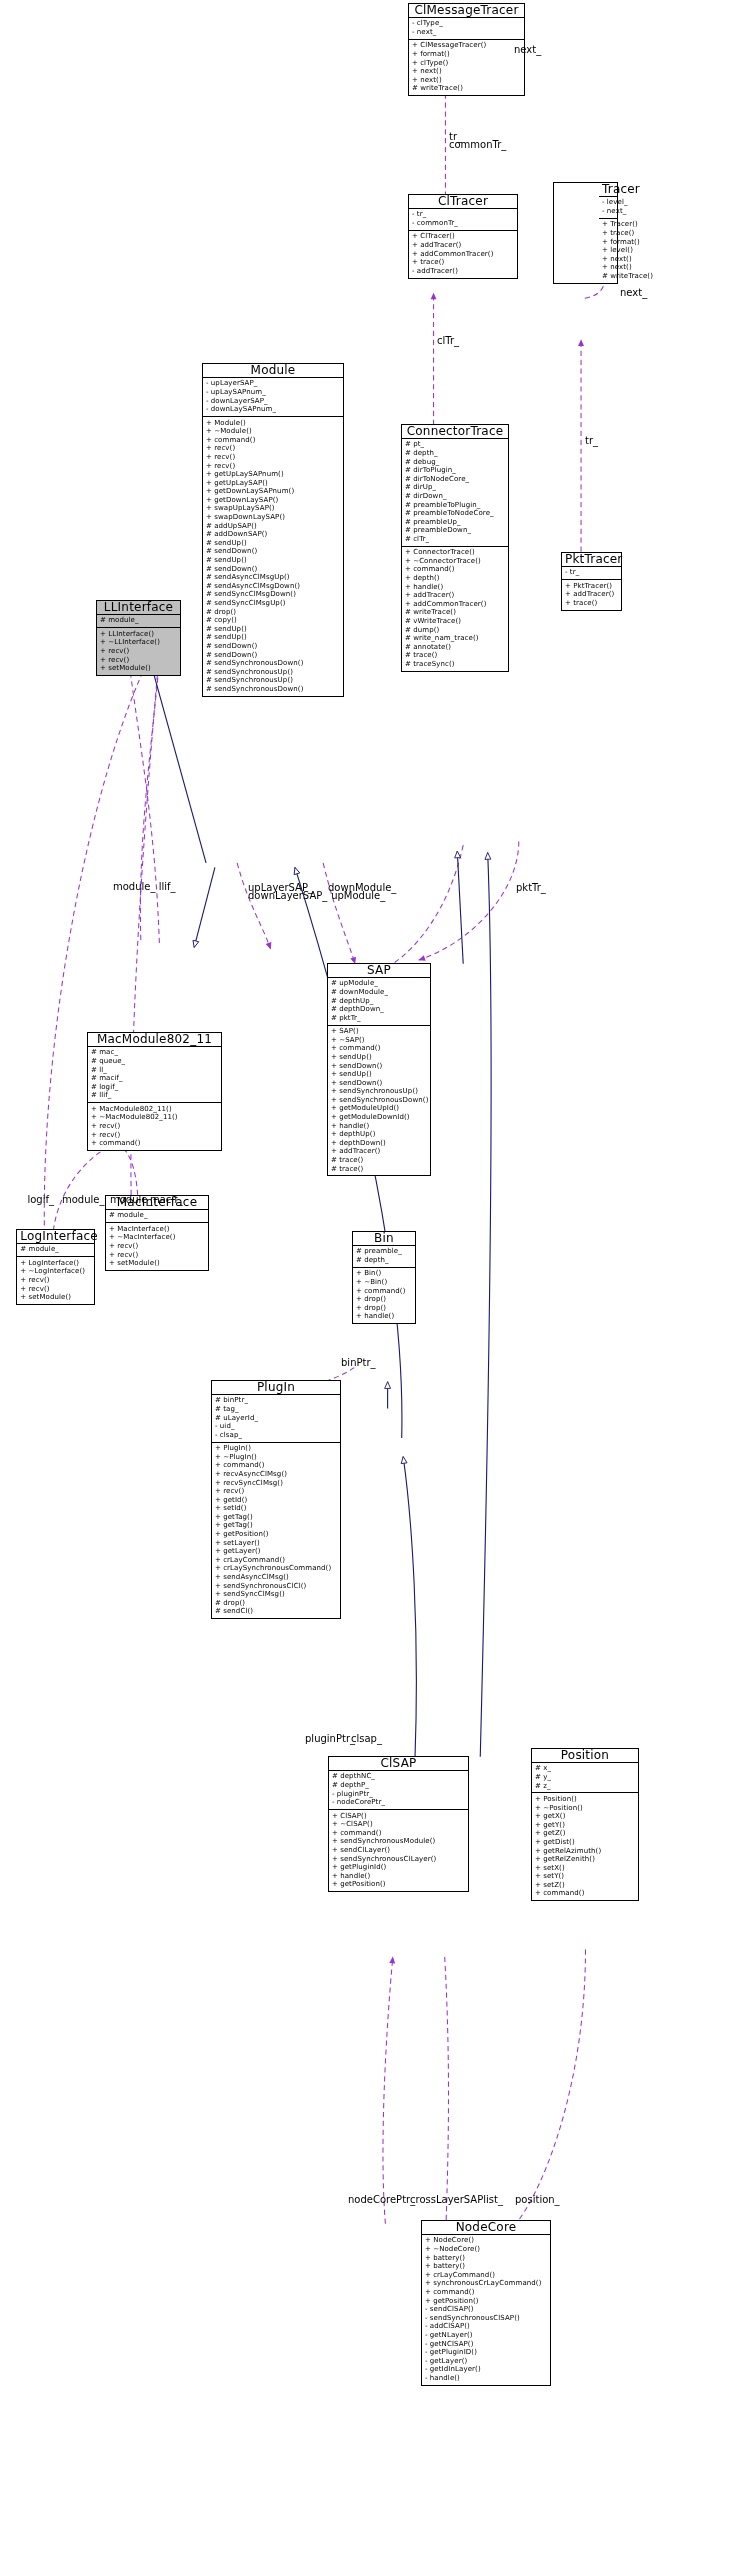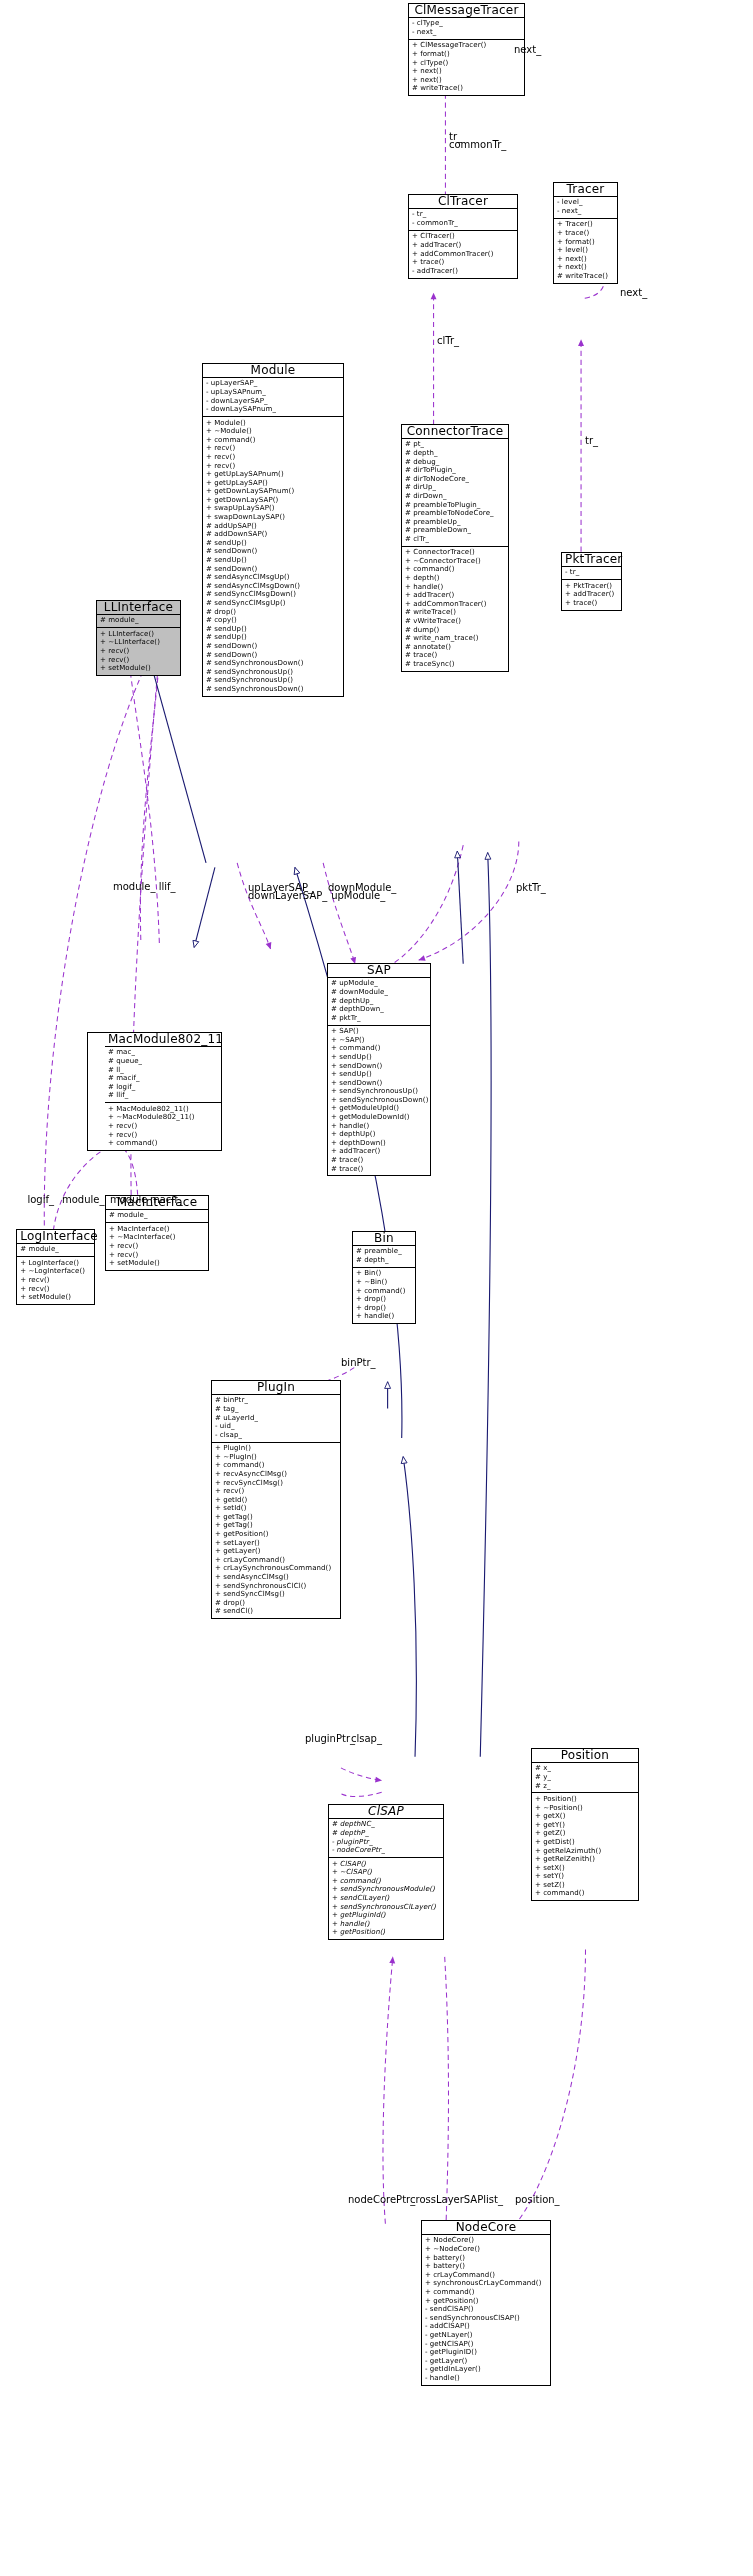--- a/index.html
+++ b/index.html
@@ -164,21 +164,21 @@
     </div>
     <div class="sect">
       <div class="row">+ ClTracer()</div>
       <div class="row">+ addTracer()</div>
       <div class="row">+ addCommonTracer()</div>
       <div class="row">+ trace()</div>
       <div class="row">- addTracer()</div>
     </div>
   </div>
 
-  <div class="uml" style="left:553px;top:182px;width:65px;">
+  <div class="uml" style="left:553px;top:182px;width:65px;padding-left:45px;">
     <div class="title">Tracer</div>
     <div class="sect">
       <div class="row">- level_</div>
       <div class="row">- next_</div>
     </div>
     <div class="sect">
       <div class="row">+ Tracer()</div>
       <div class="row">+ trace()</div>
       <div class="row">+ format()</div>
       <div class="row">+ level()</div>
@@ -315,21 +315,21 @@
       <div class="row">+ getModuleDownId()</div>
       <div class="row">+ handle()</div>
       <div class="row">+ depthUp()</div>
       <div class="row">+ depthDown()</div>
       <div class="row">+ addTracer()</div>
       <div class="row"># trace()</div>
       <div class="row"># trace()</div>
     </div>
   </div>
 
-  <div class="uml" style="left:87px;top:1032px;width:135px;padding-left:17px;">
+  <div class="uml" style="left:87px;top:1032px;width:135px;">
     <div class="title">MacModule802_11</div>
     <div class="sect">
       <div class="row"># mac_</div>
       <div class="row"># queue_</div>
       <div class="row"># ll_</div>
       <div class="row"># macif_</div>
       <div class="row"># logif_</div>
       <div class="row"># llif_</div>
     </div>
     <div class="sect">
@@ -411,21 +411,21 @@
       <div class="row">+ crLayCommand()</div>
       <div class="row">+ crLaySynchronousCommand()</div>
       <div class="row">+ sendAsyncClMsg()</div>
       <div class="row">+ sendSynchronousClCl()</div>
       <div class="row">+ sendSyncClMsg()</div>
       <div class="row"># drop()</div>
       <div class="row"># sendCl()</div>
     </div>
   </div>
 
-  <div class="uml" style="left:328px;top:1804px;width:116px;font-style:italic;">
+  <div class="uml" style="left:328px;top:1756px;width:141px;">
     <div class="title">ClSAP</div>
     <div class="sect">
       <div class="row"># depthNC_</div>
       <div class="row"># depthP_</div>
       <div class="row">- pluginPtr_</div>
       <div class="row">- nodeCorePtr_</div>
     </div>
     <div class="sect">
       <div class="row">+ ClSAP()</div>
       <div class="row">+ ~ClSAP()</div>

